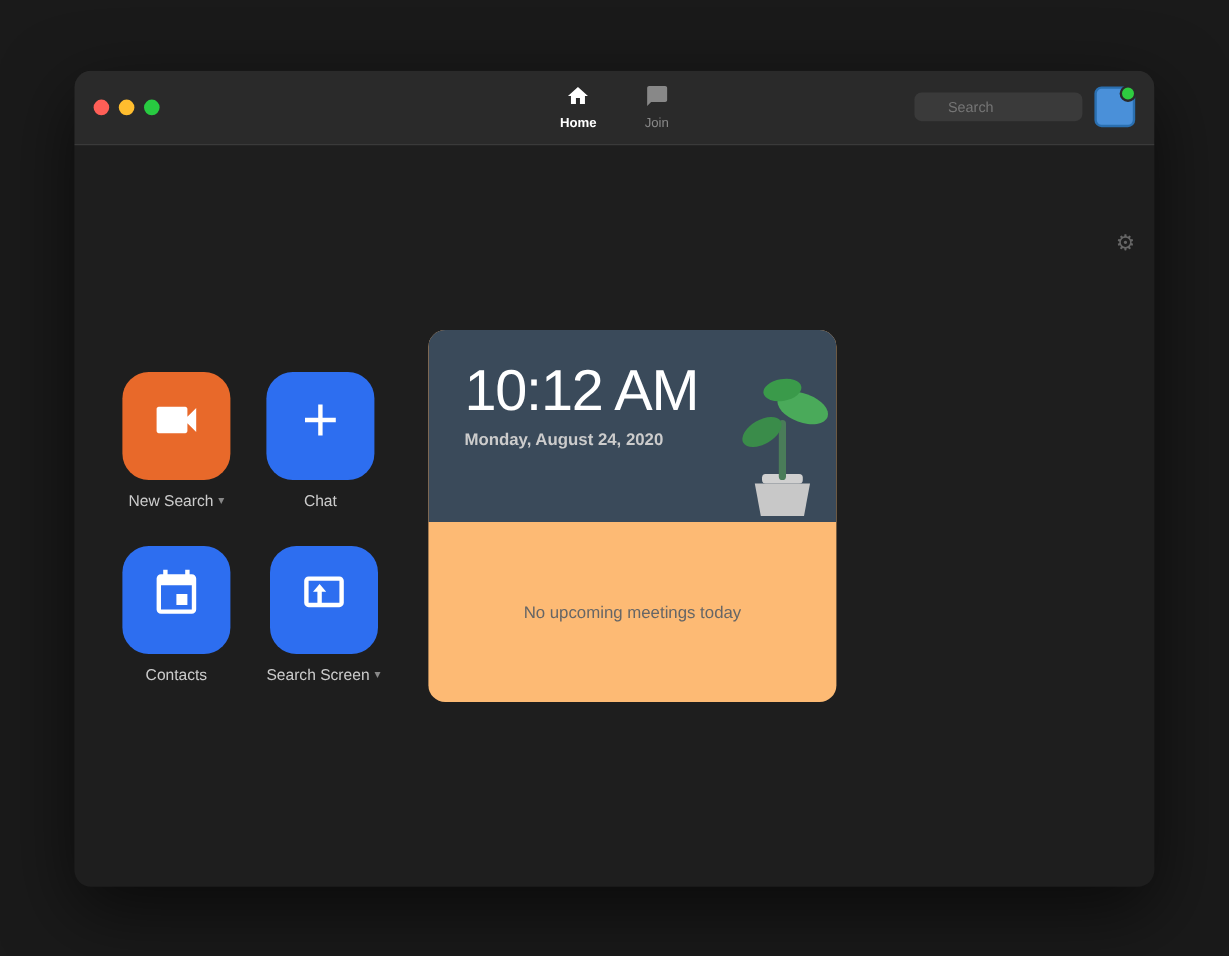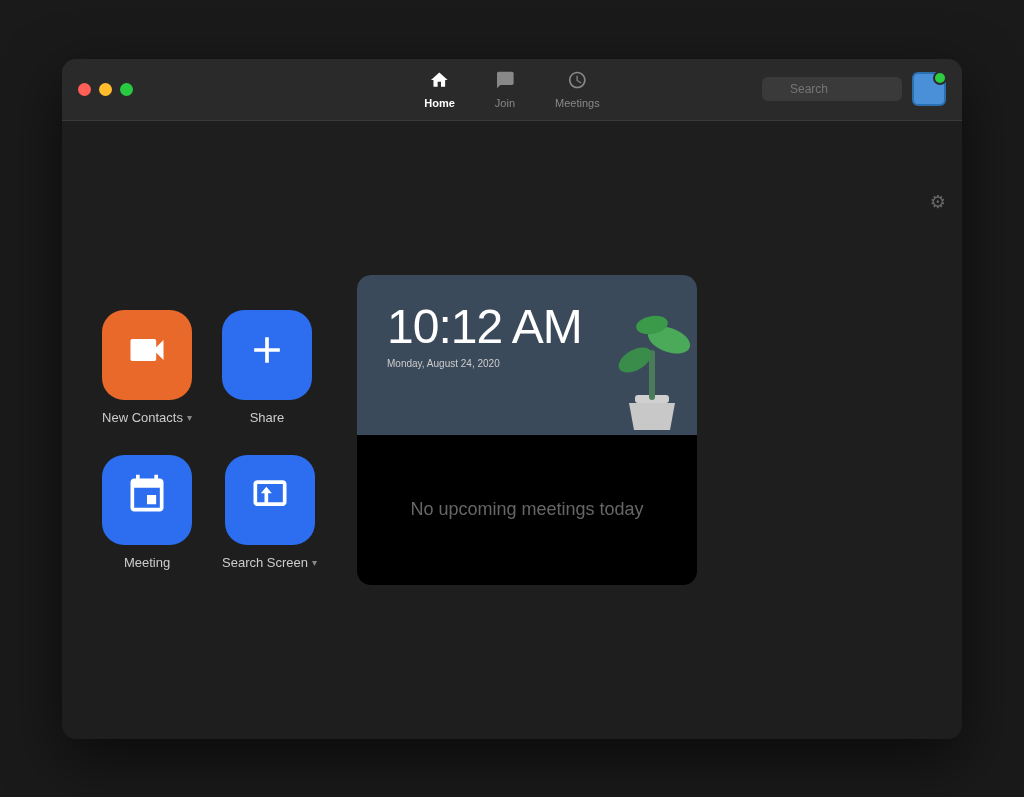--- a/index.html
+++ b/index.html
@@ -220,21 +220,21 @@
 
     
     .right-panel {
       flex: 1;
       display: flex;
       flex-direction: column;
       justify-content: center;
     }
 
     .calendar-widget {
-      background: #000000;
+      background: #fdba74;
       border-radius: 14px;
       overflow: hidden;
       width: 100%;
       max-width: 340px;
     }
 
     .clock-section {
       background: #3a4a5a;
       padding: 24px 30px 20px;
       position: relative;
@@ -243,23 +243,23 @@
     }
 
     .clock-time {
       font-size: 48px;
       font-weight: 300;
       color: white;
       letter-spacing: -1px;
     }
 
     .clock-date {
-      font-size: 10px;
+      font-size: 14px;
       color: #ccc;
-      font-weight: 400;
+      font-weight: 700;
       margin-top: 4px;
     }
 
     
     .plant-decoration {
       position: absolute;
       right: 0;
       bottom: 0;
       width: 90px;
       height: 140px;
@@ -268,21 +268,21 @@
     .meetings-section {
       padding: 24px 20px;
       min-height: 150px;
       display: flex;
       align-items: center;
       justify-content: center;
     }
 
     .no-meetings {
       color: #666;
-      font-size: 18px;
+      font-size: 14px;
       text-align: center;
     }
   </style>
 </head>
 <body>
 
 <div class="window">
 
   <div class="titlebar">
     <div class="traffic-lights">
@@ -301,28 +301,20 @@
         <span class="tab-label">Home</span>
       </div>
       <div class="nav-tab">
         <span class="tab-icon">
           <svg viewBox="0 0 24 24" fill="currentColor" width="20" height="20">
             <path d="M20 2H4c-1.1 0-2 .9-2 2v18l4-4h14c1.1 0 2-.9 2-2V4c0-1.1-.9-2-2-2z"></path>
           </svg>
         </span>
         <span class="tab-label">Join</span>
       </div>
-      <div class="nav-tab">
-        <span class="tab-icon">
-          <svg viewBox="0 0 24 24" fill="currentColor" width="20" height="20">
-            <path d="M12 2C6.48 2 2 6.48 2 12s4.48 10 10 10 10-4.48 10-10S17.52 2 12 2zm0 18c-4.41 0-8-3.59-8-8s3.59-8 8-8 8 3.59 8 8-3.59 8-8 8zm.5-13H11v6l5.25 3.15.75-1.23-4.5-2.67V7z"></path>
-          </svg>
-        </span>
-        <span class="tab-label">Meetings</span>
-      </div>
     </nav>
 
     <div class="titlebar-right">
       <div class="search-wrapper">
         <span class="search-icon-svg">🔍</span>
         <input class="search-box" type="text" placeholder="Search" style="">
       </div>
       <div class="avatar-btn"></div>
     </div>
   </div>
@@ -338,50 +330,50 @@
       <div class="button-row">
         <div class="action-btn-wrapper">
           <div class="action-btn btn-orange">
             <span>
               <svg viewBox="0 0 24 24" fill="white" width="44" height="44">
                 <path d="M17 10.5V7c0-.55-.45-1-1-1H4c-.55 0-1 .45-1 1v10c0 .55.45 1 1 1h12c.55 0 1-.45 1-1v-3.5l4 4v-11l-4 4z"></path>
               </svg>
             </span>
           </div>
           <div class="action-label">
-            <span>New Contacts</span>
+            <span>New Search</span>
             <span class="chevron">▾</span>
           </div>
         </div>
 
         <div class="action-btn-wrapper">
           <div class="action-btn btn-blue">
             <span>
               <svg viewBox="0 0 24 24" fill="white" width="44" height="44">
                 <path d="M19 13H13v6h-2v-6H5v-2h6V5h2v6h6v2z"></path>
               </svg>
             </span>
           </div>
           <div class="action-label">
-            <span>Share</span>
+            <span>Chat</span>
           </div>
         </div>
       </div>
 
       <div class="button-row">
         <div class="action-btn-wrapper">
           <div class="action-btn btn-blue">
             <span>
               <svg viewBox="0 0 24 24" fill="white" width="44" height="44">
                 <path d="M17 12h-5v5h5v-5zM16 1v2H8V1H6v2H5c-1.11 0-1.99.9-1.99 2L3 19c0 1.1.89 2 2 2h14c1.1 0 2-.9 2-2V5c0-1.1-.9-2-2-2h-1V1h-2zm3 18H5V8h14v11z"></path>
               </svg>
             </span>
           </div>
           <div class="action-label">
-            <span>Meeting</span>
+            <span>Contacts</span>
           </div>
         </div>
 
         <div class="action-btn-wrapper">
           <div class="action-btn btn-blue">
             <span>
               <svg viewBox="0 0 24 24" fill="white" width="44" height="44">
                 <path d="M9 16h2v-5h2l-3-3.5L7 11h2zm-4 2c-1.1 0-2-.9-2-2V6c0-1.1.9-2 2-2h14c1.1 0 2 .9 2 2v10c0 1.1-.9 2-2 2H5zm0-12v10h14V6H5z"></path>
               </svg>
             </span>

